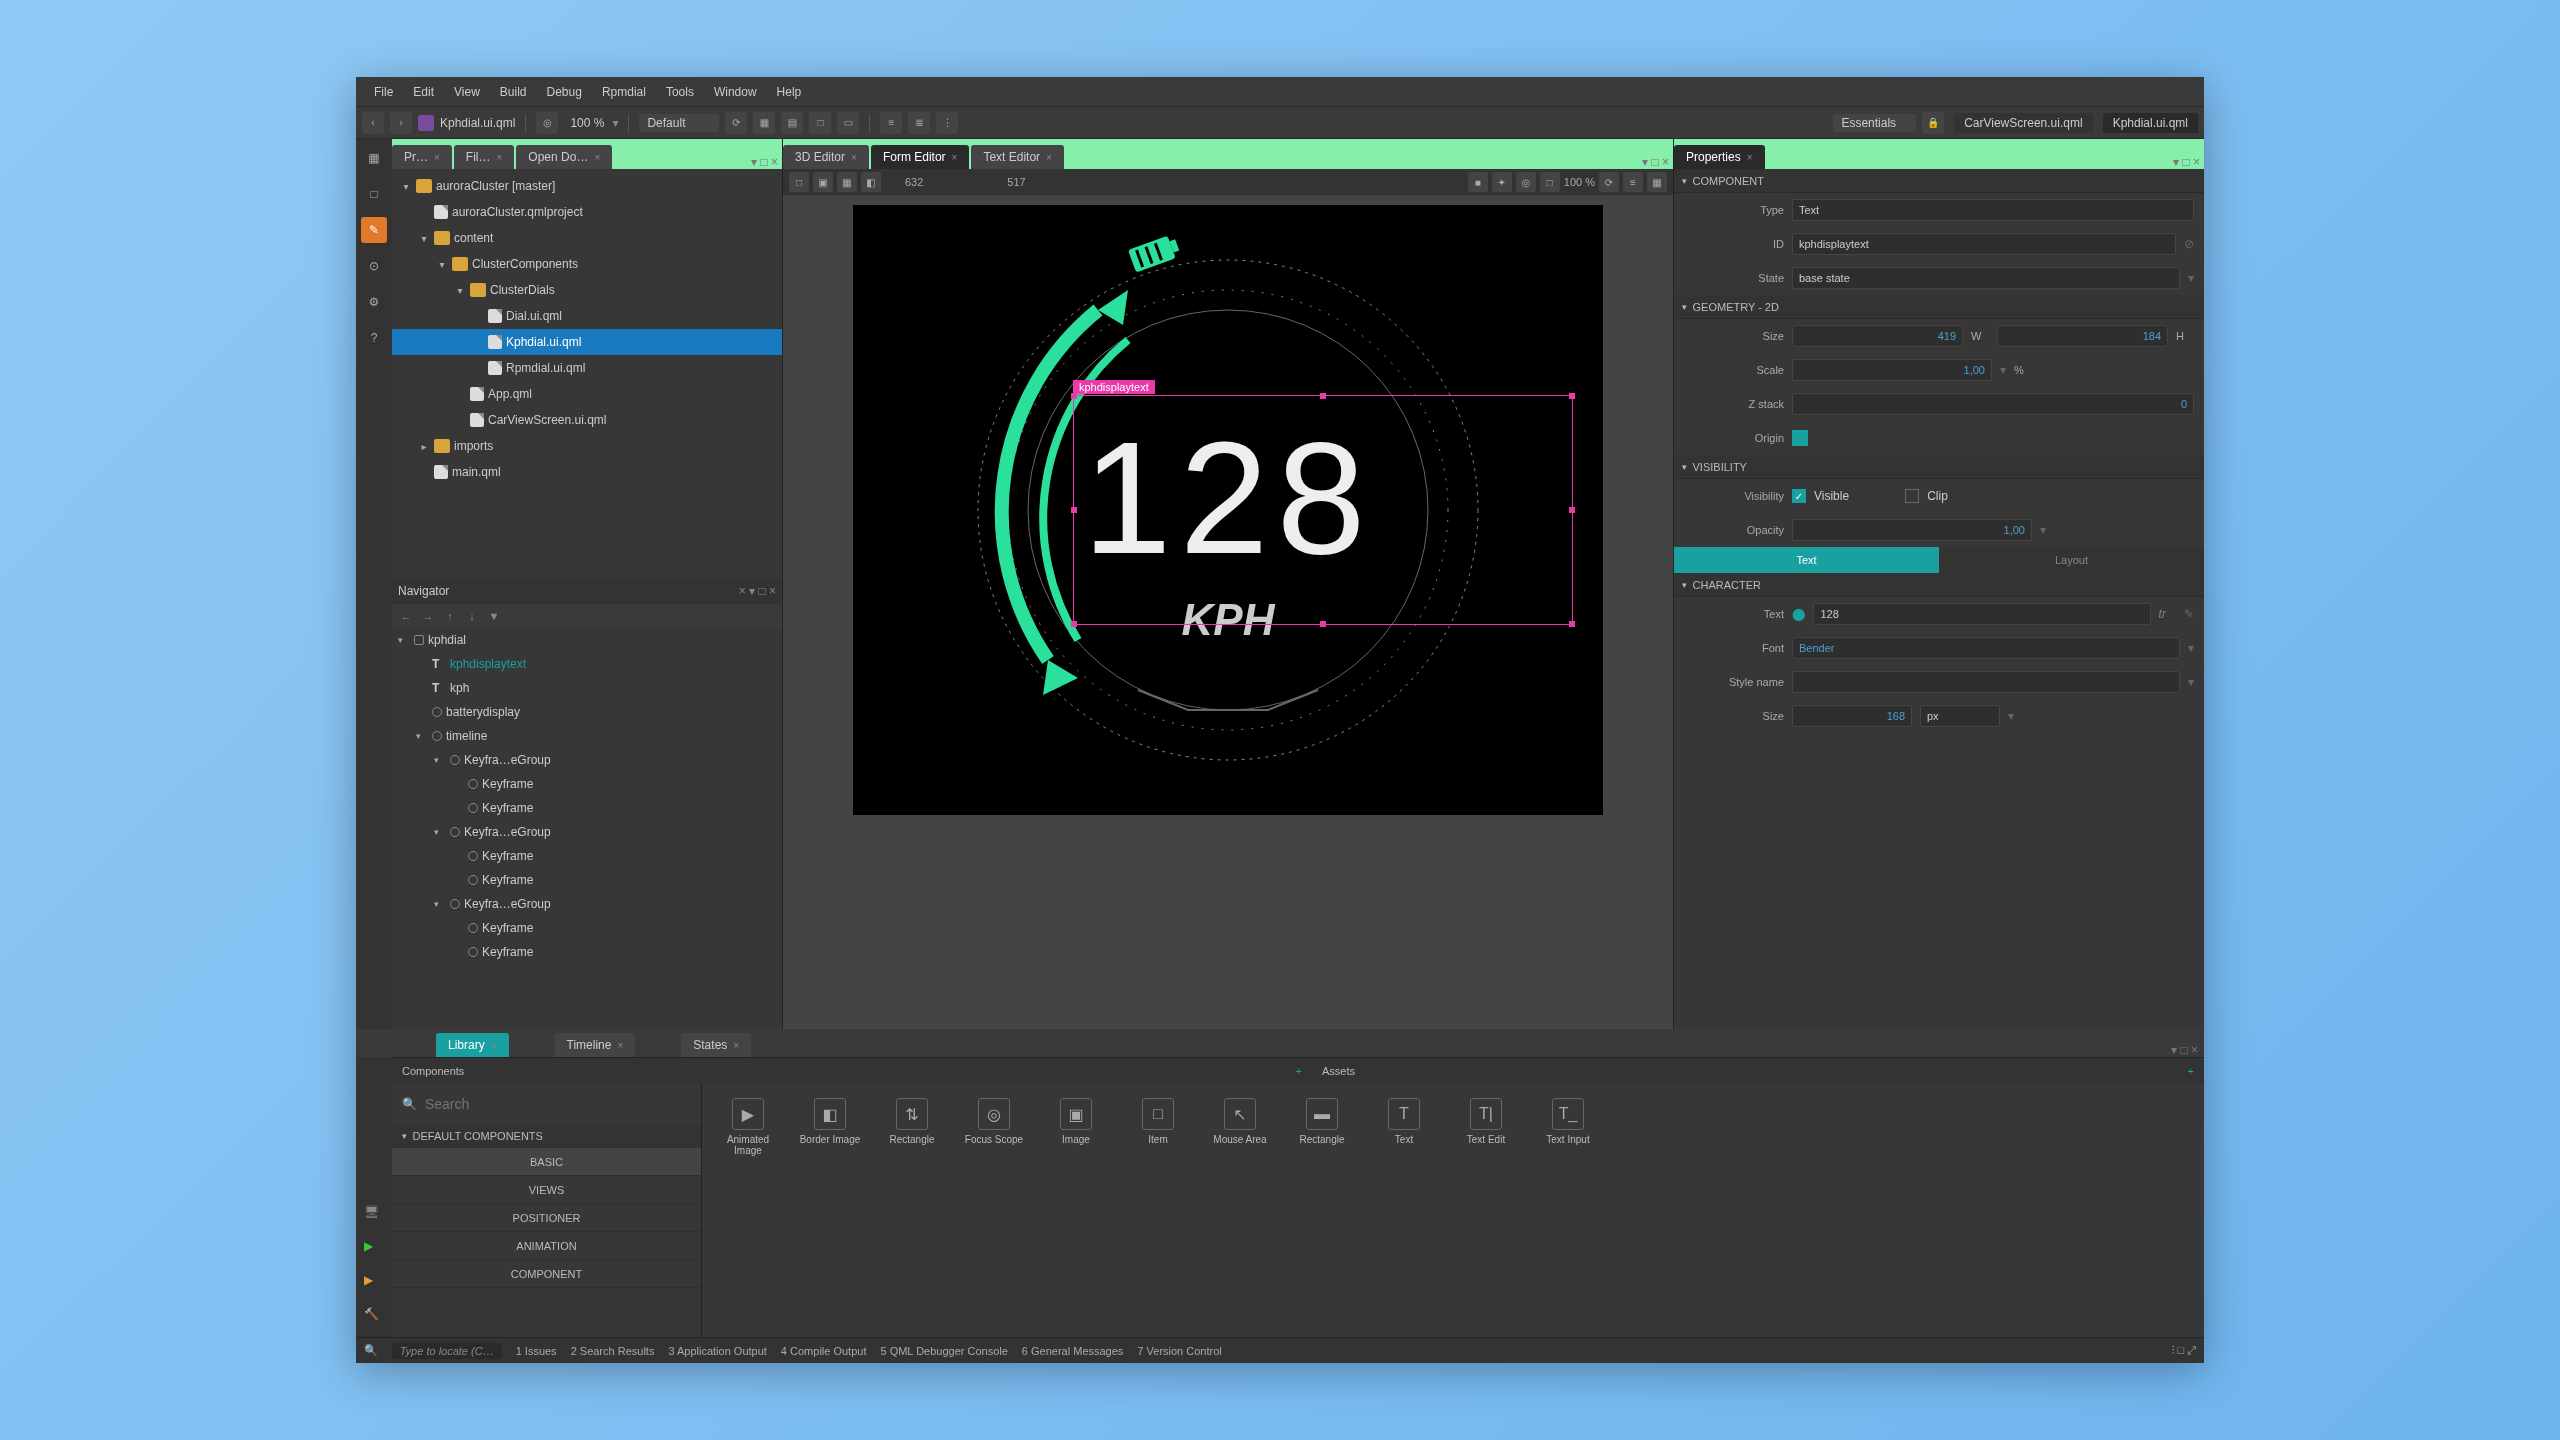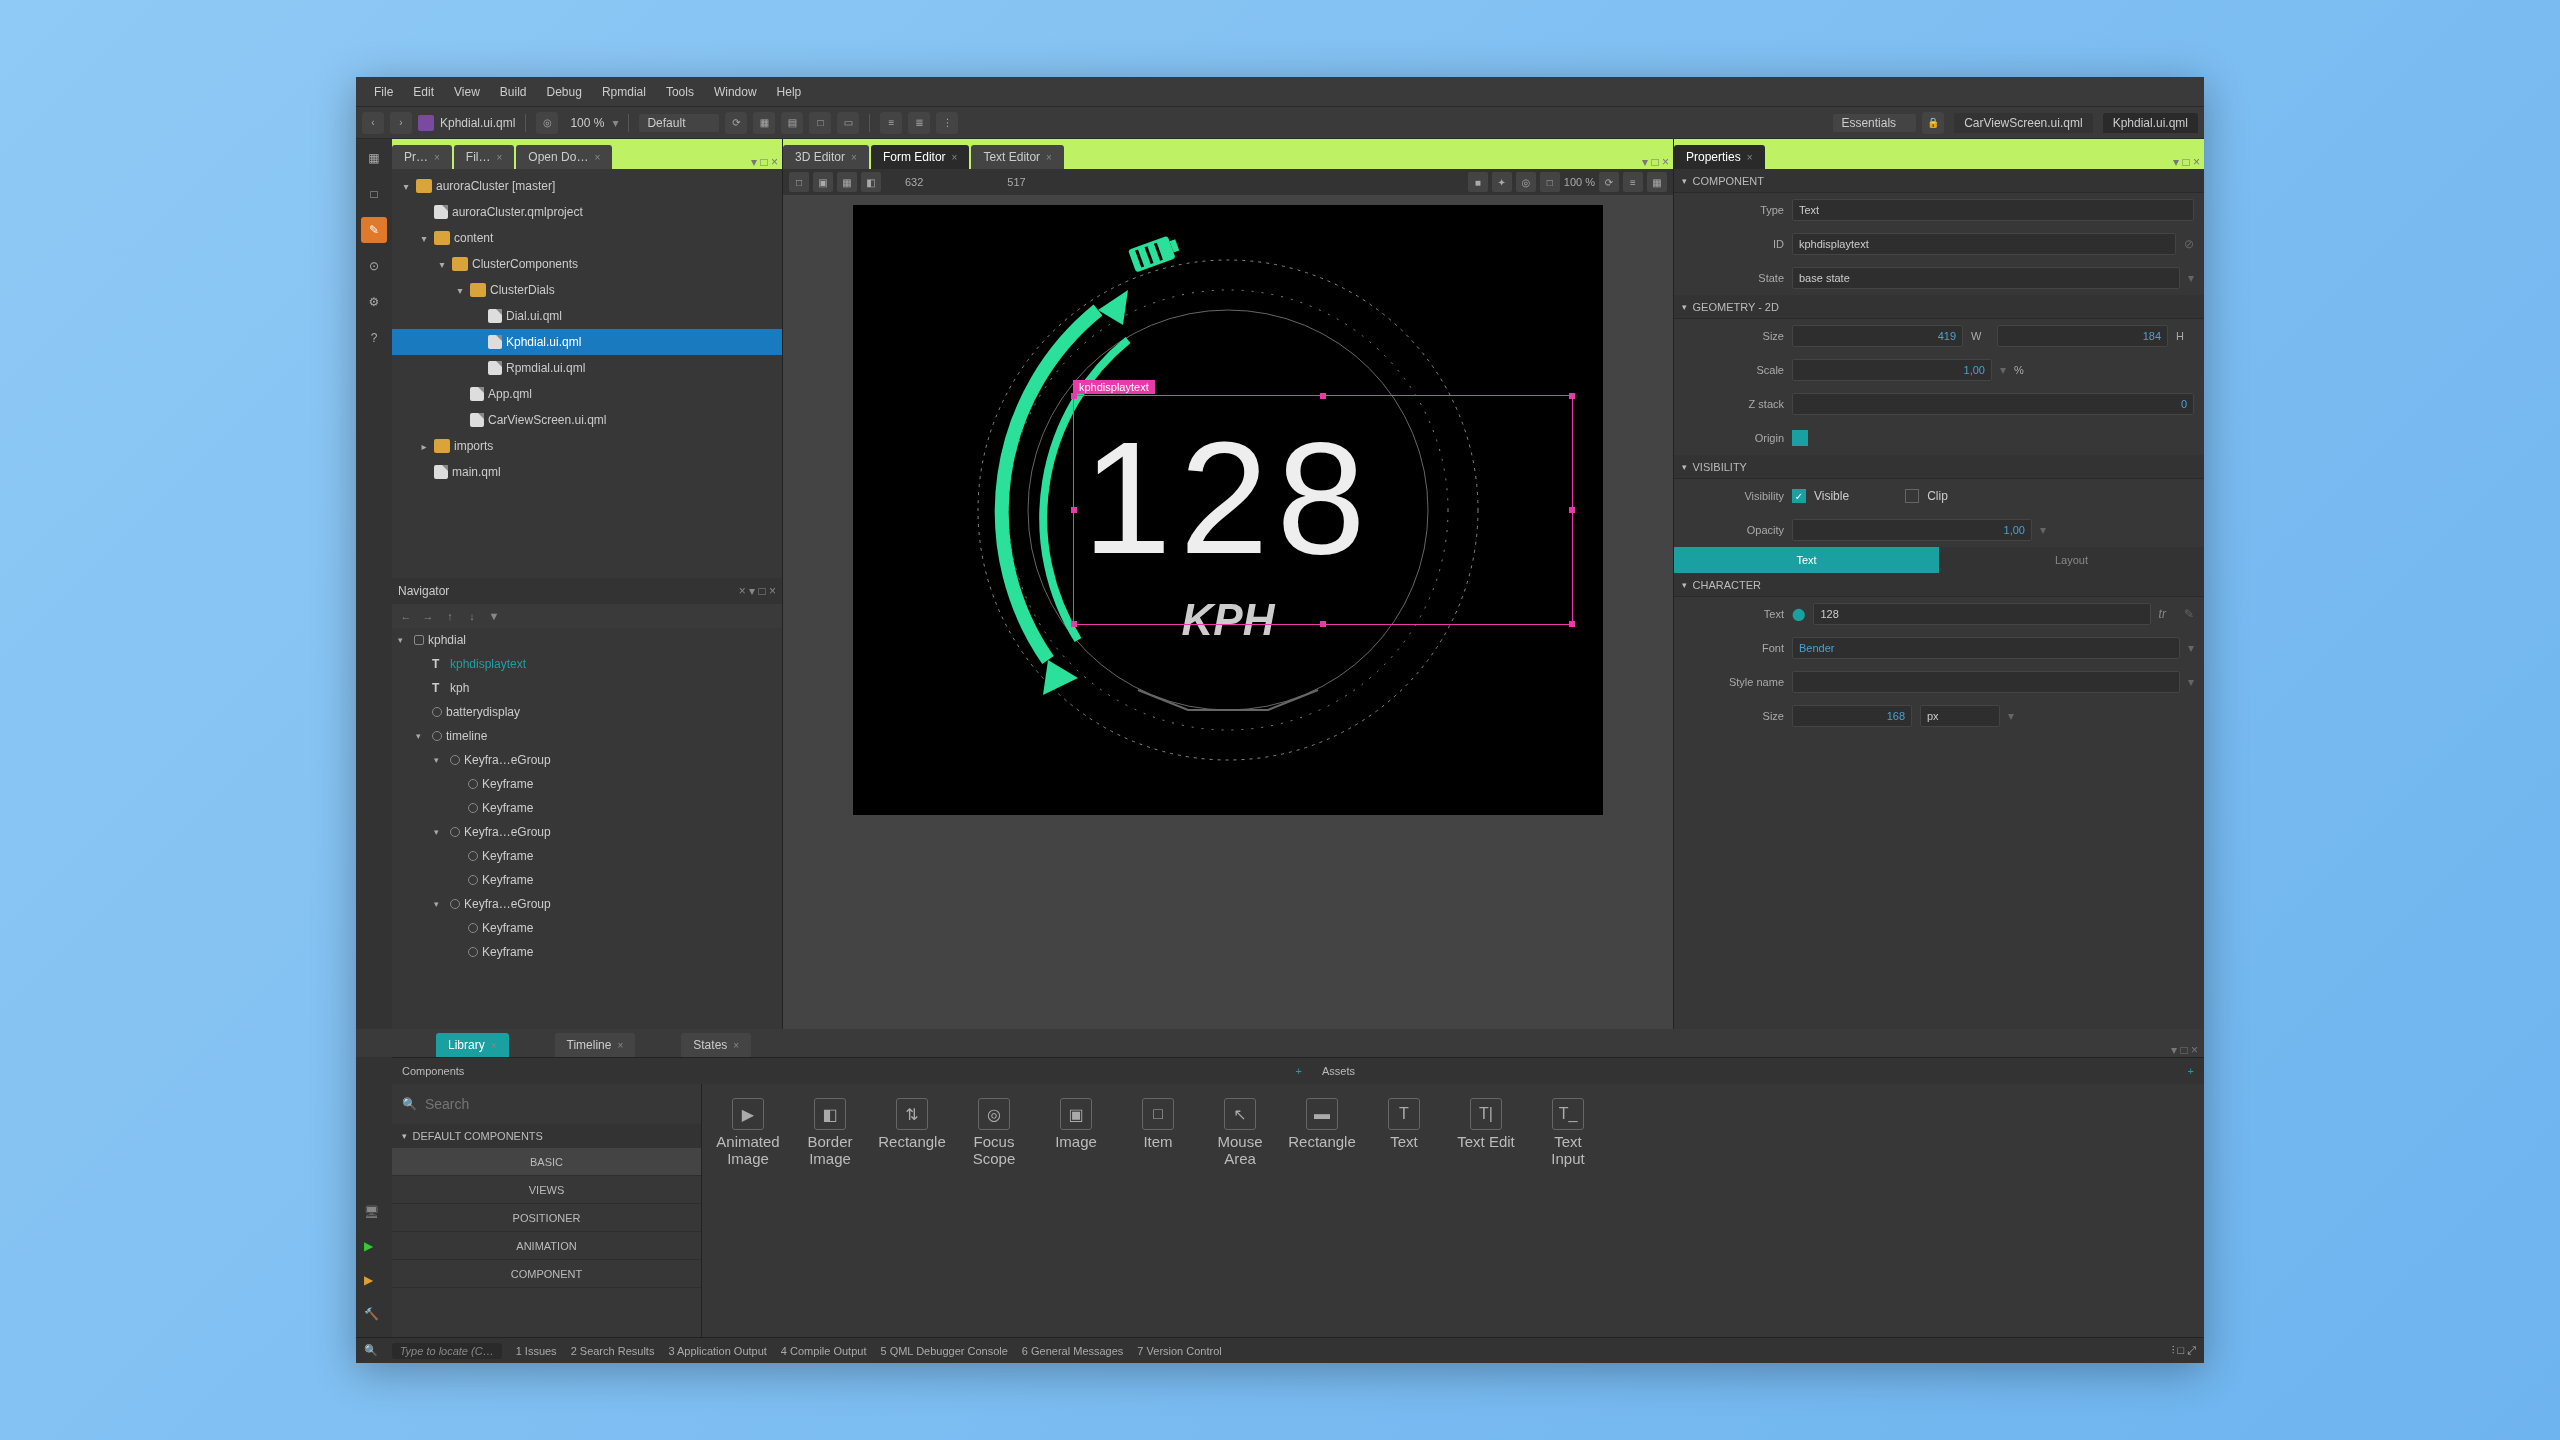--- a/index.html
+++ b/index.html
@@ -19,21 +19,21 @@
   .toolbar .doc-tab { padding: 3px 10px; background:#333; border-radius:3px 3px 0 0; margin-left:4px; font-size:12px;}
   .toolbar .doc-tab.active { background:#2a2a2a;}
   .left-rail { width: 36px; background:#333; display:flex; flex-direction:column; align-items:center; padding-top:6px; gap:10px;}
   .left-rail .rail-btn { width:26px; height:26px; display:flex;align-items:center;justify-content:center;color:#aaa;border-radius:3px;}
   .left-rail .rail-btn.active{background:#e07a2a;color:#fff;}
   .main-row { flex:1; display:flex; min-height:0; }
   .col-left { width: 390px; display:flex; flex-direction:column; background:#373737;}
   .col-center { flex:1; display:flex; flex-direction:column; background:#373737; border-left:1px solid #222; border-right:1px solid #222;}
   .col-right { width: 530px; display:flex; flex-direction:column; background:#373737;}
   
-  .tabs-row { display:flex; height:30px; align-items:flex-end; background:#bef264;}
+  .tabs-row { display:flex; height:30px; align-items:flex-end; background:#86efac;}
   .tab { padding: 5px 12px; background:#444; border-radius:3px 3px 0 0; margin-right:2px; font-size:12px; color:#ccc; position:relative;}
   .tab.active { background:#2a2a2a; color:#fff;}
   .tab .close { margin-left:6px; color:#888; font-size:10px;}
   .tab.teal.active { background:#1aa0a0; color:#fff;}
   
   .tree { flex:1; overflow:auto; background:#373737; padding:4px 0;}
   .tree-row { display:flex; align-items:center; height:26px; padding-left:8px; gap:4px; cursor:default;}
   .tree-row.sel { background:#1a7abf; color:#fff;}
   .tree-row .exp { width:12px; text-align:center; color:#aaa; font-size:10px;}
   .tree-row .folder { width:16px; height:14px; background:#d9a43a; border-radius:2px;}
@@ -86,21 +86,21 @@
   .search-row { height:40px; display:flex; align-items:center; padding:0 10px; gap:8px;}
   .search-row .sicon { color:#888;}
   .search-row input { flex:1; background:transparent; border:none; color:#ccc; font-size:14px; outline:none;}
   .comp-cat-hdr { height:24px; background:#333; padding:0 10px; display:flex; align-items:center; font-size:11px; color:#bbb;}
   .comp-cat-hdr .caret{margin-right:6px;font-size:9px;}
   .comp-cat { height:28px; display:flex; align-items:center; justify-content:center; font-size:11px; color:#bbb; border-bottom:1px solid #2e2e2e;}
   .comp-cat.active { background:#444;}
   .comp-items { flex:1; display:flex; align-items:flex-start; padding:14px; gap:18px;}
   .comp-item { width:64px; display:flex; flex-direction:column; align-items:center; gap:4px;}
   .comp-item .ico { width:32px; height:32px; border:1px solid #666; border-radius:3px; display:flex;align-items:center;justify-content:center;color:#aaa;font-size:16px;}
-  .comp-item .lab { font-size:15px; color:#bbb; text-align:center; line-height:1.1;}
+  .comp-item .lab { font-size:10px; color:#bbb; text-align:center; line-height:1.1;}
   
   .statusbar { height:26px; background:#333; display:flex; align-items:center; padding:0 8px; gap:14px; font-size:11px; color:#aaa; border-top:1px solid #222;}
   .statusbar .locator { background:#2a2a2a; padding:2px 8px; border-radius:3px; color:#888; font-style:italic;}
   
   .run-rail { width:36px; background:#333; display:flex; flex-direction:column; align-items:center; justify-content:flex-end; padding-bottom:10px; gap:14px;}
   .run-rail .run-btn { width:20px;height:20px; color:#3c3;}
   .run-rail .run-btn.orange{color:#e0a030;}
 </style>
 </head>
 <body>

